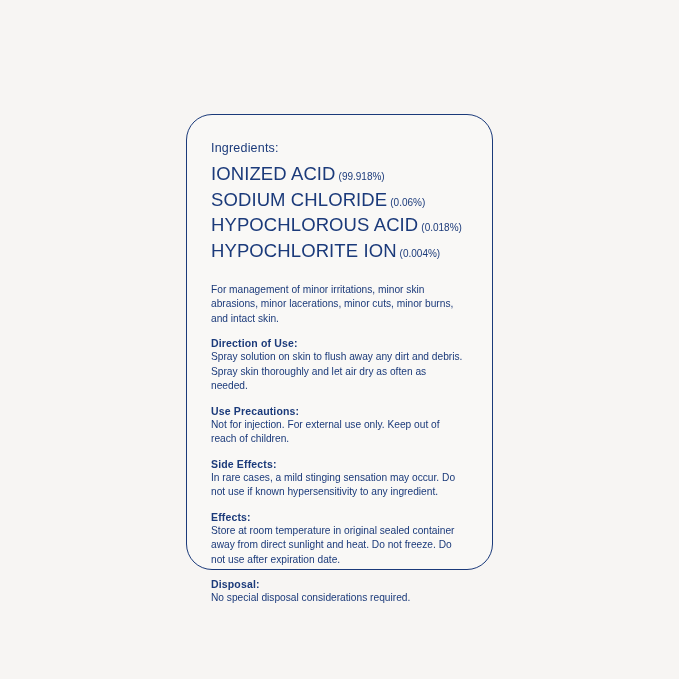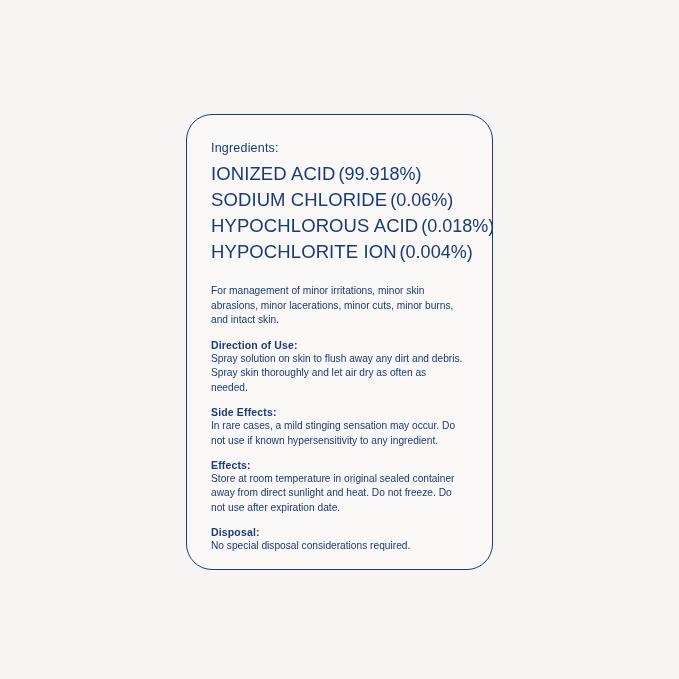--- a/index.html
+++ b/index.html
@@ -44,21 +44,21 @@
     margin: 0 0 2px 0;
     line-height: 1.28;
     white-space: nowrap;
   }
   .ingredient-name {
     font-size: 18.5px;
     letter-spacing: 0.1px;
     color: #1b3a7a;
   }
   .ingredient-pct {
-    font-size: 18px;
+    font-size: 10px;
     color: #1b3a7a;
     margin-left: 3px;
   }
   .sections {
     margin-top: 20px;
   }
   .section {
     margin-bottom: 11px;
   }
   .section-title {
@@ -100,20 +100,24 @@
 
     <div class="sections">
       <div class="section">
         <div class="section-body">For management of minor irritations, minor skin abrasions, minor lacerations, minor cuts, minor burns, and intact skin.</div>
       </div>
       <div class="section">
         <div class="section-title">Direction of Use:</div>
         <div class="section-body">Spray solution on skin to flush away any dirt and debris. Spray skin thoroughly and let air dry as often as needed.</div>
       </div>
       <div class="section">
+        <div class="section-title">Use Precautions:</div>
+        <div class="section-body">Not for injection. For external use only. Keep out of reach of children.</div>
+      </div>
+      <div class="section">
         <div class="section-title">Side Effects:</div>
         <div class="section-body">In rare cases, a mild stinging sensation may occur. Do not use if known hypersensitivity to any ingredient.</div>
       </div>
       <div class="section">
         <div class="section-title">Effects:</div>
         <div class="section-body">Store at room temperature in original sealed container away from direct sunlight and heat. Do not freeze. Do not use after expiration date.</div>
       </div>
       <div class="section">
         <div class="section-title">Disposal:</div>
         <div class="section-body">No special disposal considerations required.</div>

